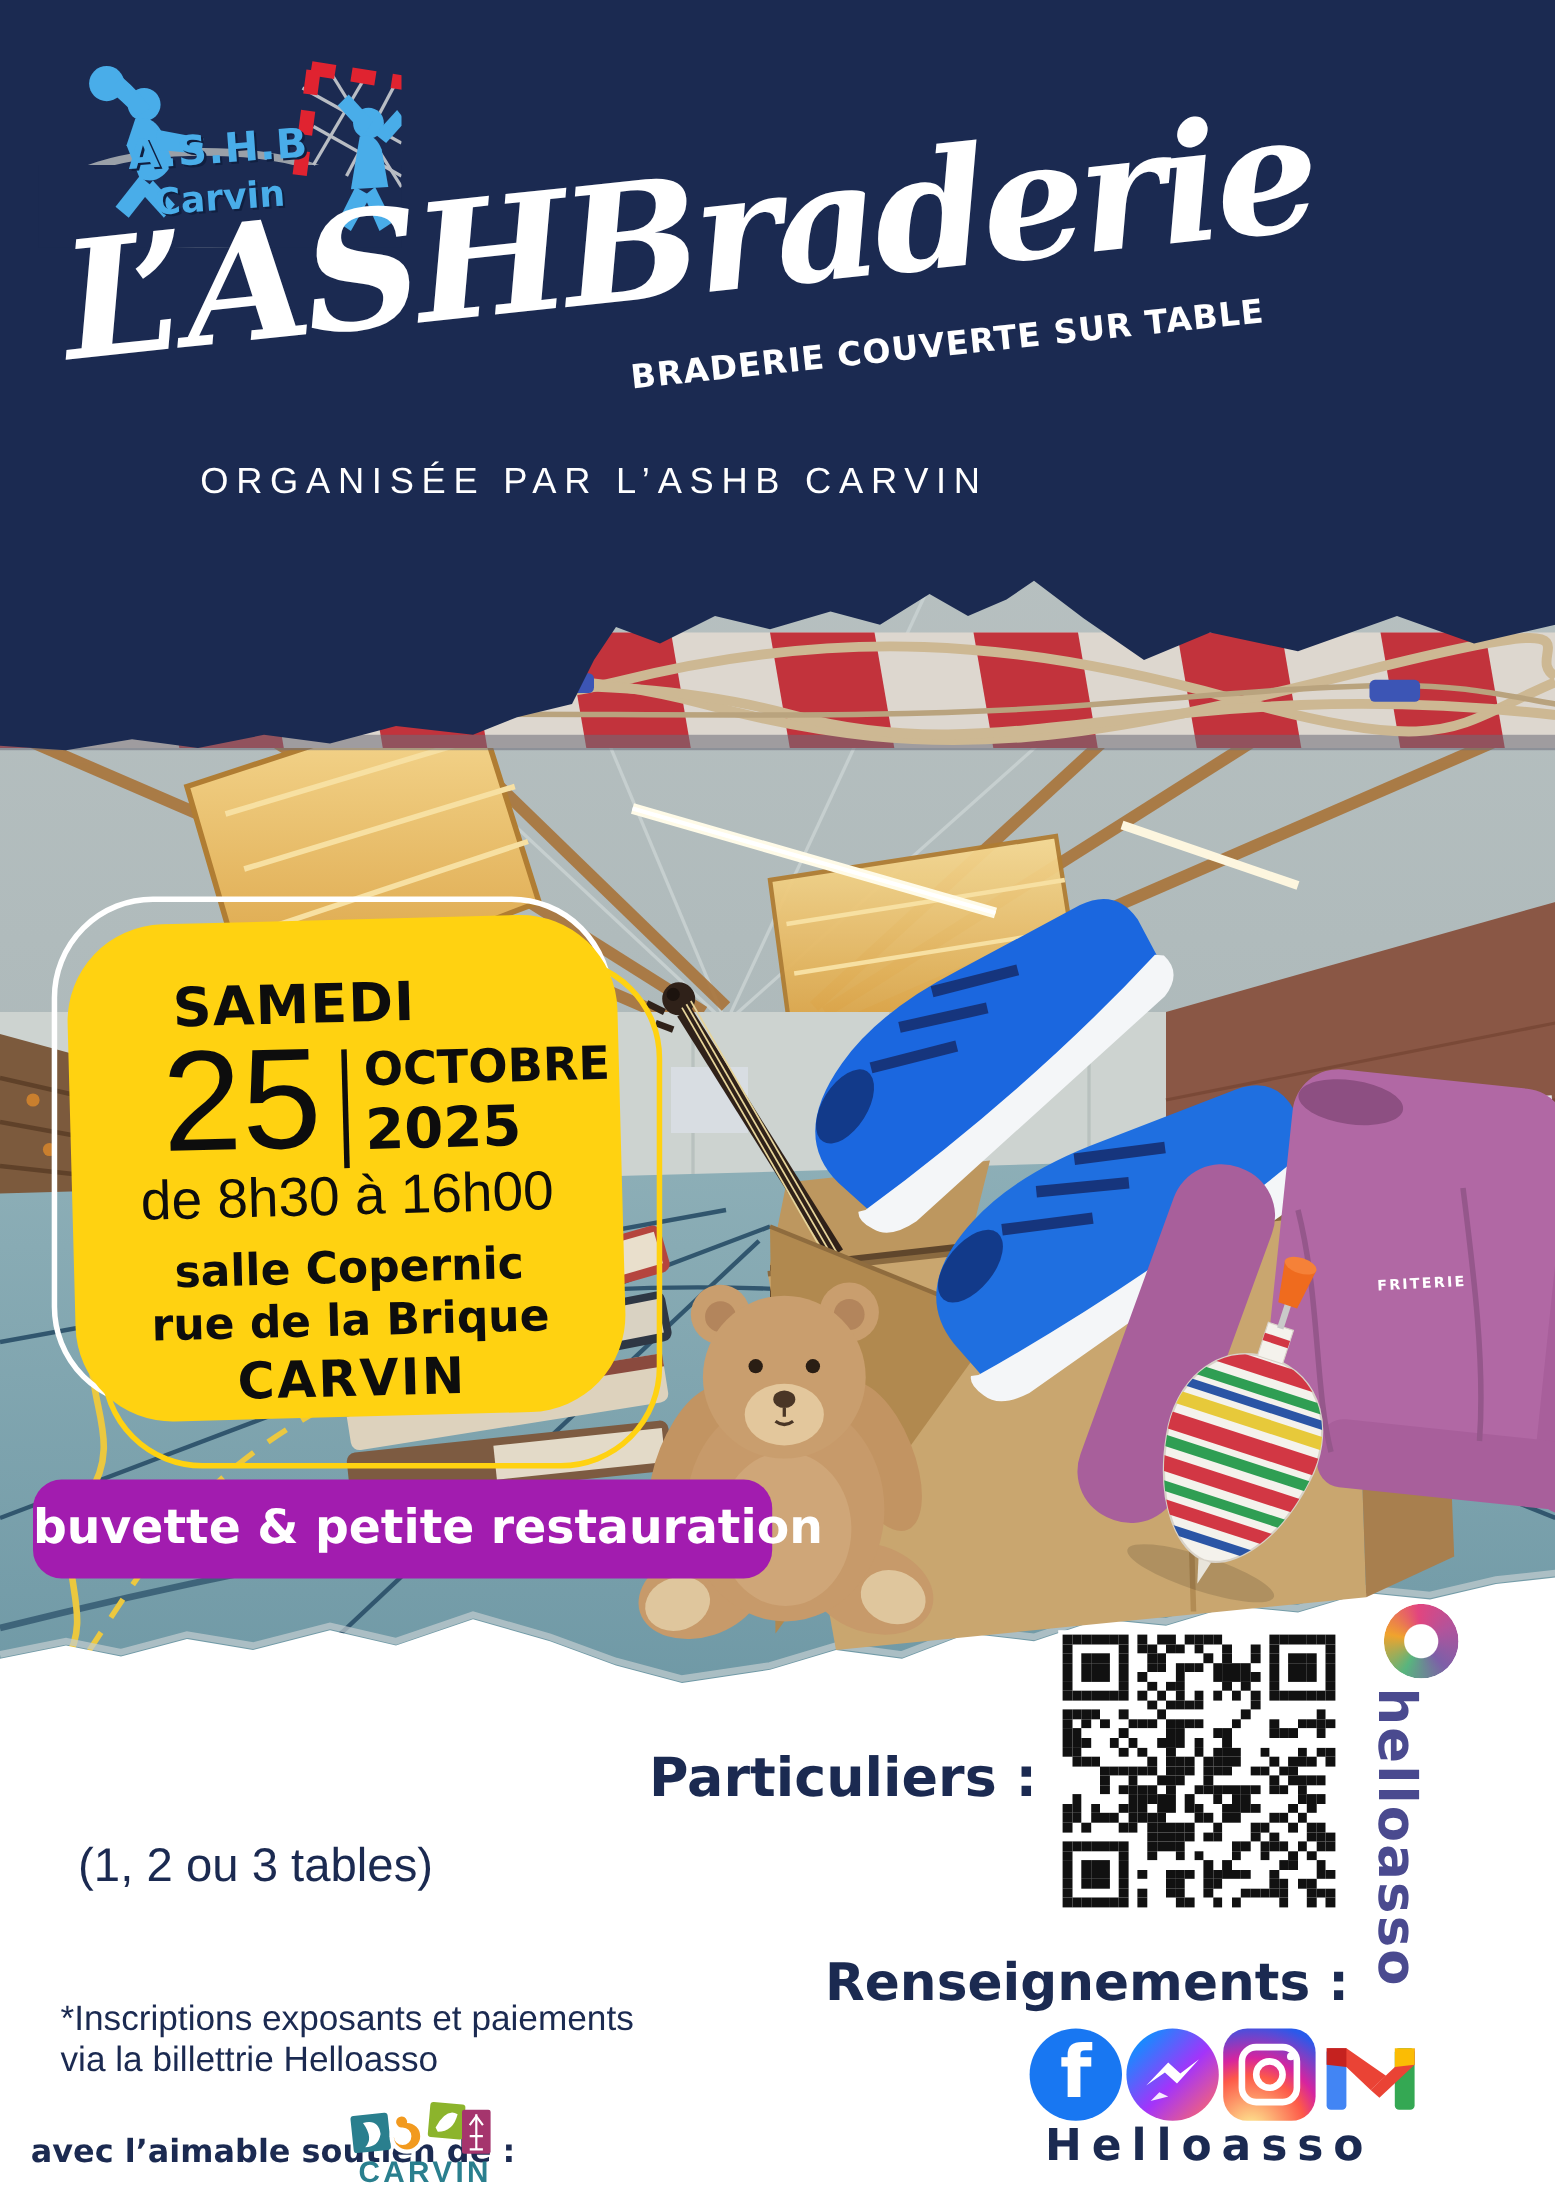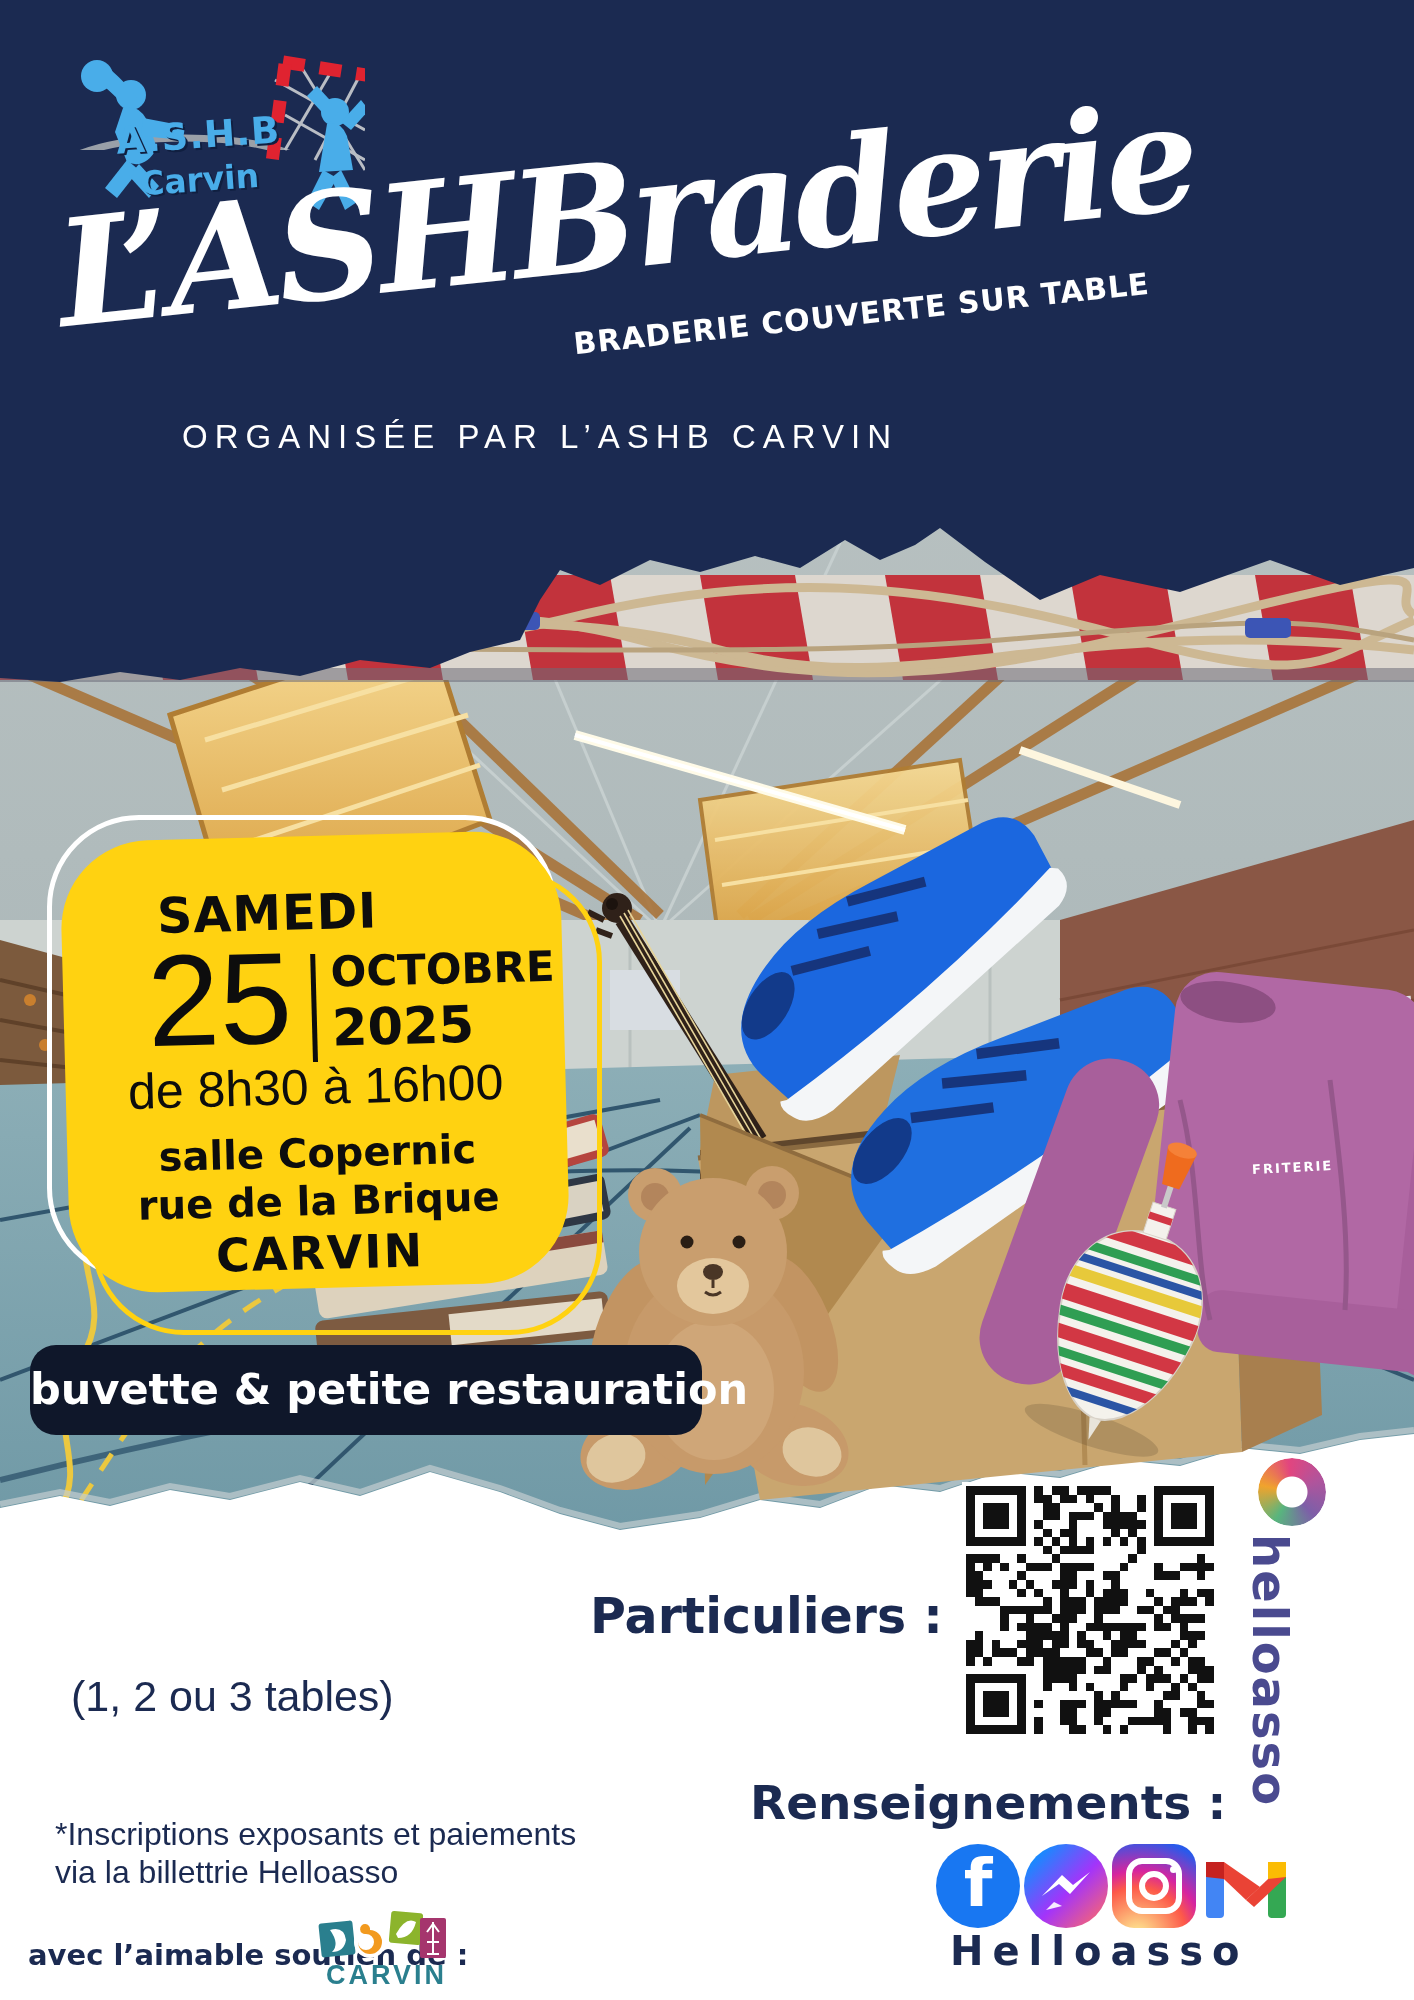--- a/index.html
+++ b/index.html
@@ -28,21 +28,21 @@
   .dc-day{left:96px;top:48px;font-size:49px;font-weight:800;letter-spacing:1px;}
   .dc-num{left:84px;top:96px;font-size:130px;font-weight:300;line-height:1;font-family:"Liberation Sans",sans-serif;}
   .dc-div{left:248px;top:118px;width:5px;height:108px;background:#0d0d0d;}
   .dc-month{left:268px;top:112px;font-size:42px;font-weight:800;}
   .dc-year{left:268px;top:163px;font-size:51px;font-weight:800;}
   .dc-hours{left:0;top:222px;width:100%;text-align:center;font-size:50px;font-weight:400;font-family:"Liberation Sans",sans-serif;}
   .dc-venue{left:0;top:294px;width:100%;text-align:center;font-size:40px;font-weight:700;}
   .dc-street{left:0;top:342px;width:100%;text-align:center;font-size:40px;font-weight:700;}
   .dc-city{left:0;top:390px;width:100%;text-align:center;font-size:46px;font-weight:800;letter-spacing:2px;}
 
-  .badge{left:30px;top:1345px;width:672px;height:90px;background:#0f172a;border-radius:26px;
+  .badge{left:30px;top:1345px;width:672px;height:90px;background:#a21caf;border-radius:26px;
          color:#fff;font-size:43px;font-weight:700;text-align:center;line-height:88px;white-space:nowrap;}
 
   .friterie{left:1252px;top:1160px;color:#fff;font-size:13px;font-weight:800;letter-spacing:2px;transform:rotate(-3deg);}
 
   
   .navy{color:#1b2a51;}
   .h-big{font-size:49px;font-weight:800;}
   .body-txt{font-size:43px;font-weight:400;font-family:"Liberation Sans",sans-serif;}
   .note-txt{font-size:32px;font-weight:400;font-family:"Liberation Sans",sans-serif;}
 

